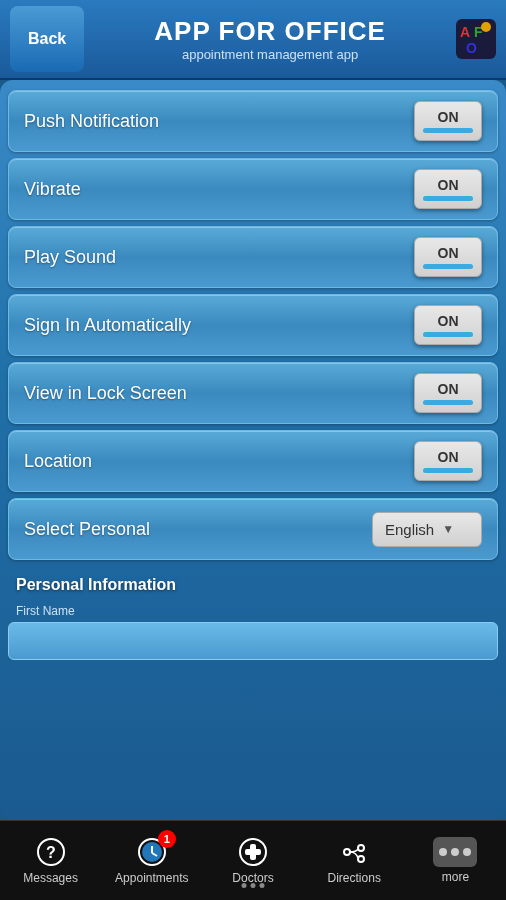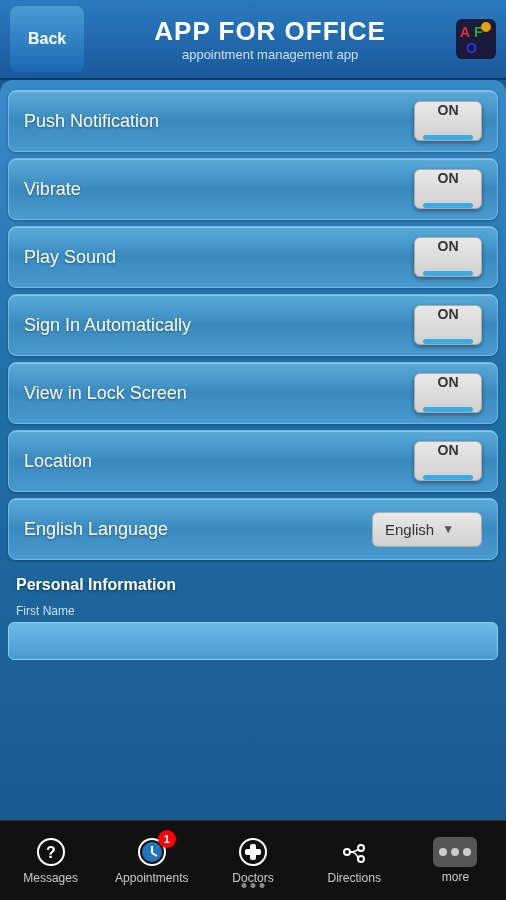--- a/index.html
+++ b/index.html
@@ -83,21 +83,21 @@
     
     .toggle-btn {
       background: linear-gradient(180deg, #e8e8e8 0%, #d0d0d0 100%);
       border: 1px solid #aaa;
       border-radius: 6px;
       width: 68px;
       height: 40px;
       display: flex;
       flex-direction: column;
       align-items: center;
-      justify-content: space-between;
+      justify-content: center;
       cursor: pointer;
       box-shadow: 0 2px 4px rgba(0,0,0,0.4);
     }
     .toggle-on-text {
       font-size: 14px;
       font-weight: bold;
       color: #333;
       line-height: 1.2;
     }
     .toggle-bar {
@@ -285,21 +285,21 @@
 
   <div class="settings-row">
     <span class="settings-label">Location</span>
     <div class="toggle-btn">
       <span class="toggle-on-text">ON</span>
       <div class="toggle-bar"></div>
     </div>
   </div>
 
   <div class="lang-row">
-    <span class="lang-label">English Language</span>
+    <span class="lang-label">Select Personal</span>
     <div class="lang-select">
       <span>English</span>
       <span class="dropdown-arrow">▼</span>
     </div>
   </div>
 
   <div class="section-title">Personal Information</div>
   <div class="field-label">First Name</div>
   <div class="field-input"></div>
 

